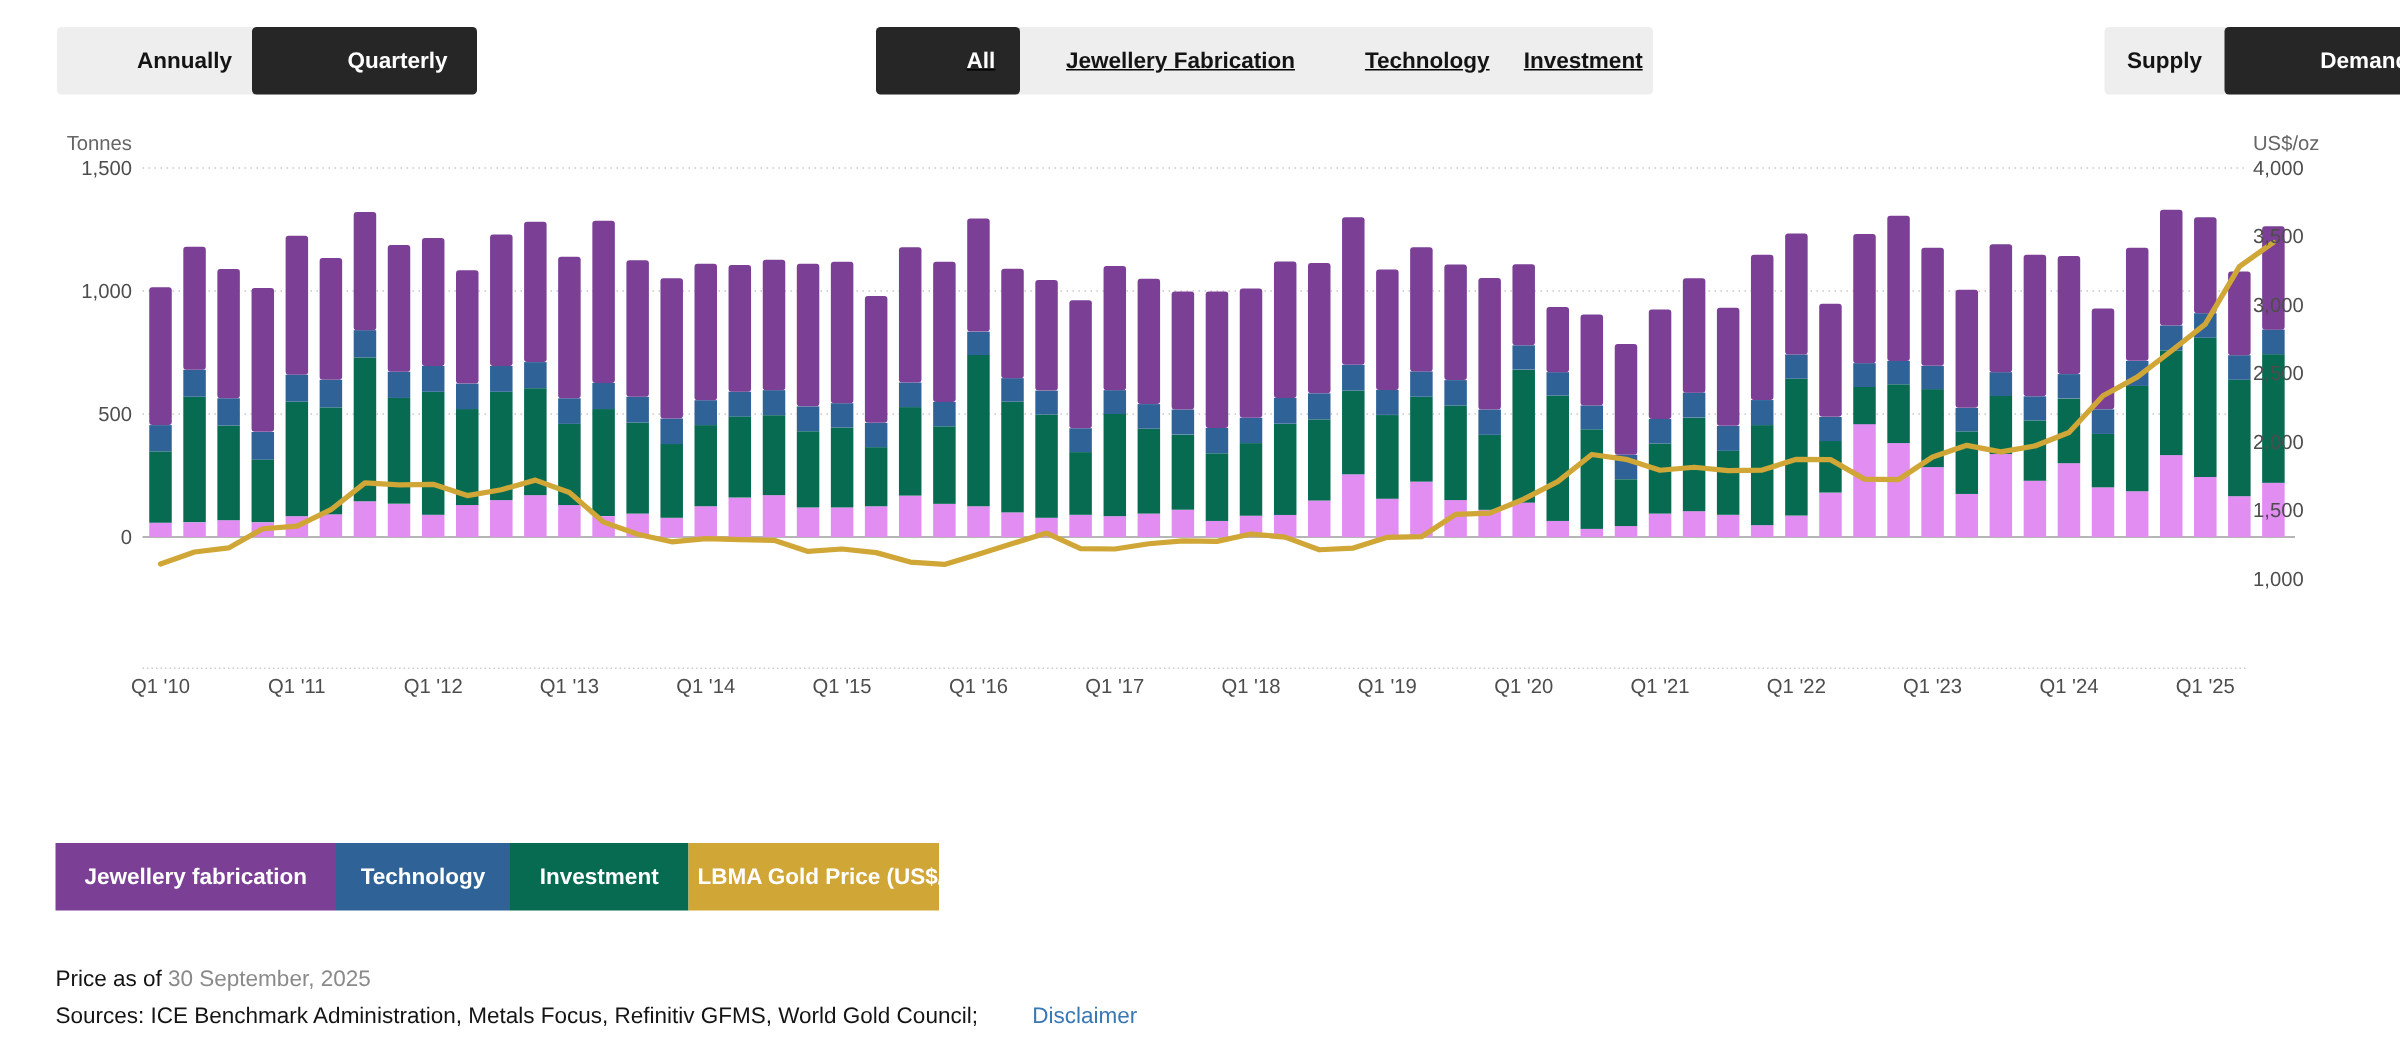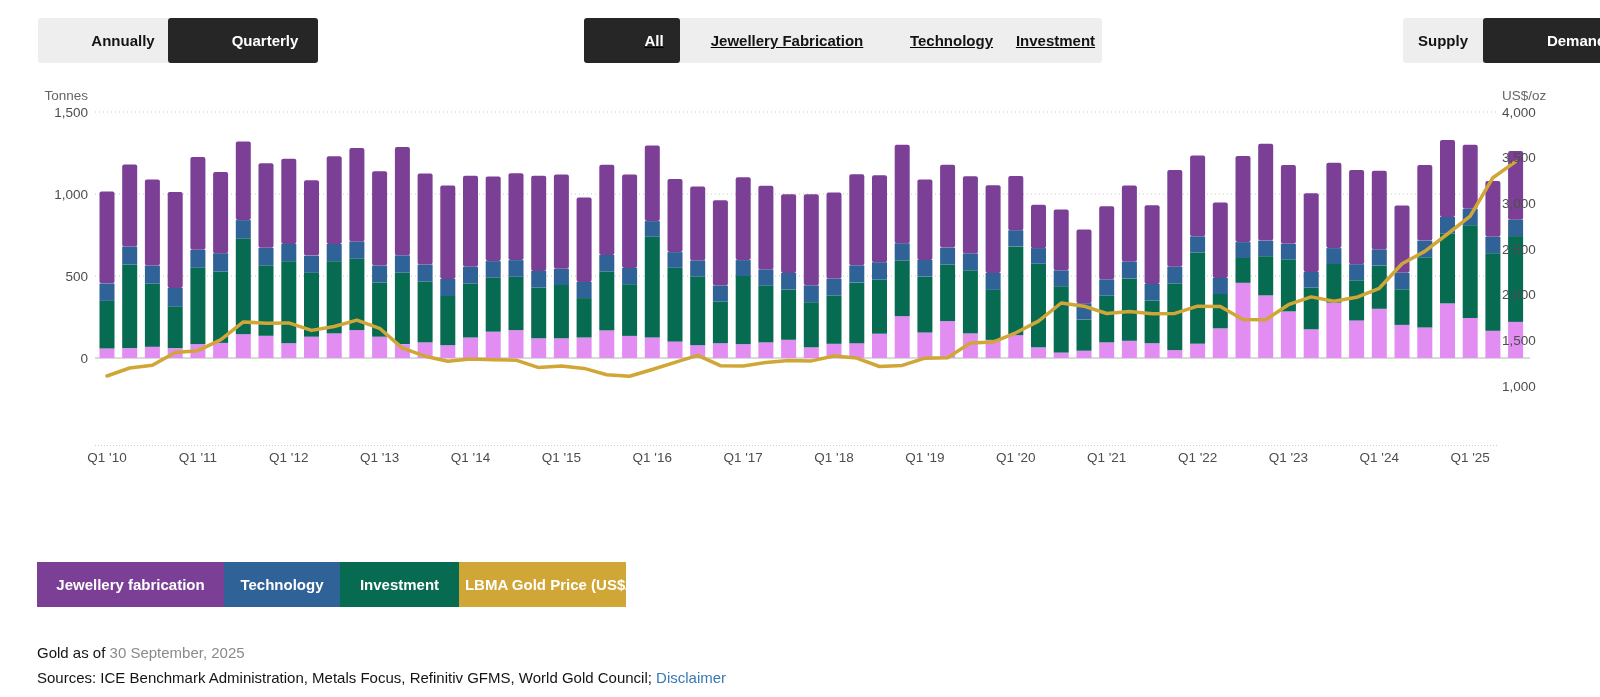--- a/index.html
+++ b/index.html
@@ -31,21 +31,21 @@
        color:#ffffff;font-weight:700;font-size:15px;cursor:pointer;white-space:nowrap;}
   .legend-item:nth-child(1){width:187px;}
   .legend-item:nth-child(2){width:116px;}
   .legend-item:nth-child(3){width:119px;}
   .legend-item:nth-child(4){width:136px;}
   .legend-item:nth-child(5){width:207px;}
   
   .foot1{position:absolute;left:37px;top:644px;font-size:15px;color:#141414;}
   .foot1 .date{color:#8a8a8a;}
   .foot2{position:absolute;left:37px;top:669px;font-size:15px;color:#141414;}
-  .foot2 .link{color:#3878b4;cursor:pointer;}
+  .foot2 .link{color:#3878b4;cursor:pointer;margin-left:32px;}
 </style>
 </head>
 <body>
 
 <div class="group" id="grp-period">
   <div class="btn">Annually</div>
   <div class="btn sel">Quarterly</div>
 </div>
 
 <div class="group" id="grp-category">
@@ -352,14 +352,14 @@
     <text x="1470.2" y="462" text-anchor="middle" font-size="13.5" fill="#4d4d4d" font-family="Liberation Sans, sans-serif">Q1 '25</text>
   </svg>
 
 <div class="legend">
   <div class="legend-item" style="background: rgb(123, 64, 149);">Jewellery fabrication</div>
   <div class="legend-item" style="background: rgb(47, 99, 151);">Technology</div>
   <div class="legend-item" style="background: rgb(7, 107, 82);">Investment</div>
   <div class="legend-item" style="background: rgb(208, 166, 54); padding-left: 31px;">LBMA Gold Price (US$/oz)</div>
 </div>
 
-<div class="foot1"><span>Gold as of </span><span class="date">30 September, 2025</span></div>
+<div class="foot1"><span>Price as of </span><span class="date">30 September, 2025</span></div>
 <div class="foot2"><span>Sources: ICE Benchmark Administration, Metals Focus, Refinitiv GFMS, World Gold Council; </span><span class="link">Disclaimer</span></div>
 
 </body></html>

